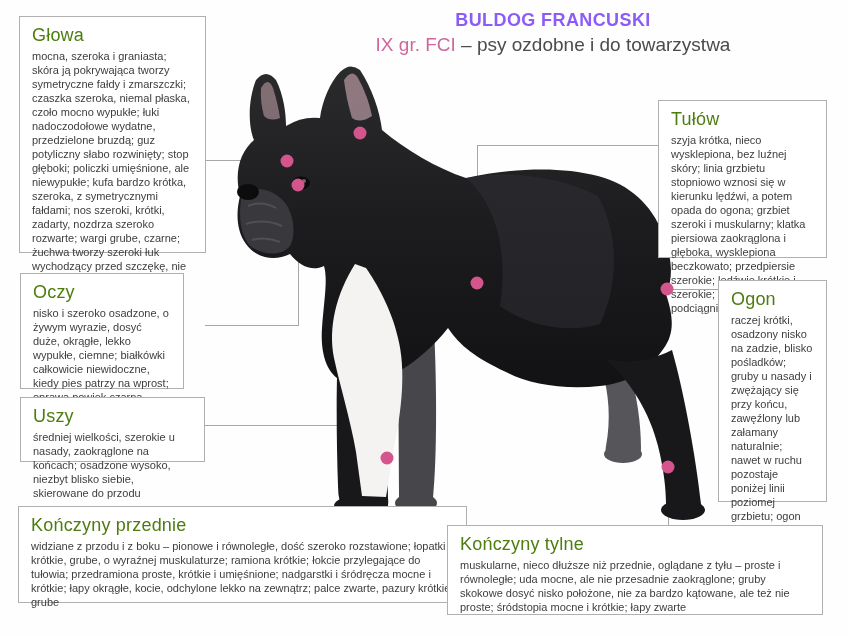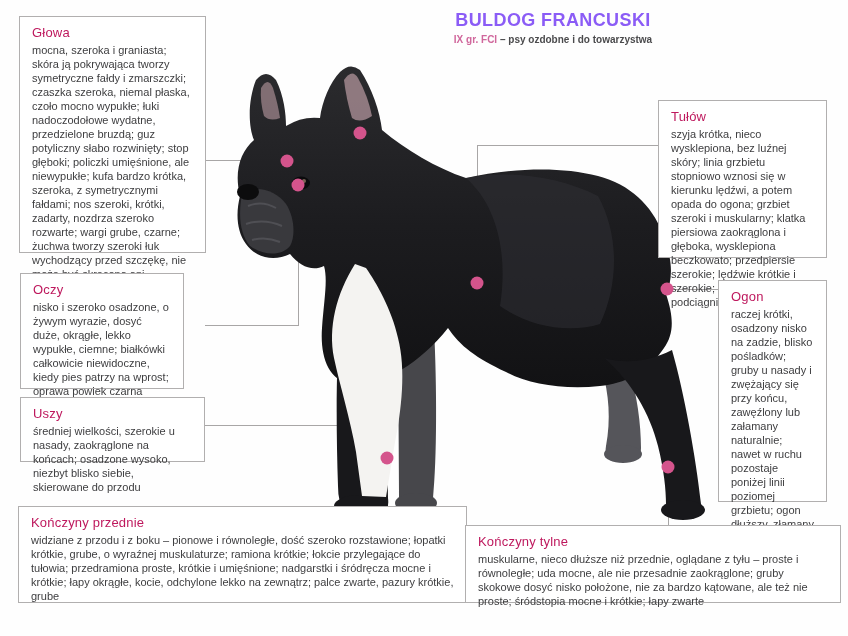--- a/index.html
+++ b/index.html
@@ -1,24 +1,24 @@
 <!DOCTYPE html>
 <html><head>
 <meta charset="utf-8">
 <style>
   html,body{margin:0;padding:0;background:#ffffff;}
   .canvas{position:relative;width:848px;height:636px;background:#fefefe;
           font-family:"Liberation Sans",sans-serif;overflow:hidden;}
   .title-block{position:absolute;left:353px;top:10px;width:400px;text-align:center;z-index:4;}
   .title-block h1{margin:0;font-size:18px;font-weight:700;letter-spacing:.4px;color:#8b5cf6;}
-  .subtitle{margin:3px 0 0;font-size:10px;font-weight:700;color:#4b4b4d;}
+  .subtitle{margin:3px 0 0;font-size:19px;font-weight:400;color:#4b4b4d;}
   .subtitle .hl{color:#d0679c;}
   .box{position:absolute;background:#ffffff;border:1px solid #b1afaf;box-sizing:border-box;
        padding:8px 12px 6px;z-index:4;}
-  .box h2{margin:0 0 4px;font-size:13px;font-weight:400;color:#be185d;letter-spacing:.2px;}
+  .box h2{margin:0 0 4px;font-size:18px;font-weight:400;color:#4d7c0f;letter-spacing:.2px;}
   .box p{margin:0;font-size:11px;line-height:1.27;color:#3d3d3f;}
   .line{position:absolute;background:#a8a6a6;z-index:1;}
   .dot{position:absolute;width:13px;height:13px;border-radius:50%;background:#d4548c;
        transform:translate(-50%,-50%);z-index:5;}
   .dog{position:absolute;left:228px;top:66px;z-index:2;}
 </style>
 </head>
 <body>
 
 <div class="canvas">
@@ -145,18 +145,18 @@
   <section class="box" style="left:658px;top:100px;width:169px;height:158px">
     <h2>Tułów</h2>
     <p>szyja krótka, nieco wysklepiona, bez luźnej skóry; linia grzbietu stopniowo wznosi się w kierunku lędźwi, a potem opada do ogona; grzbiet szeroki i muskularny; klatka piersiowa zaokrąglona i głęboka, wysklepiona beczkowato; przedpiersie szerokie; lędźwie krótkie i szerokie; zad skośny; brzuch podciągnięty</p>
   </section>
 
   <section class="box" style="left:718px;top:280px;width:109px;height:222px">
     <h2>Ogon</h2>
     <p>raczej krótki, osadzony nisko na zadzie, blisko pośladków; gruby u nasady i zwężający się przy końcu, zawęźlony lub załamany naturalnie; nawet w ruchu pozostaje poniżej linii poziomej grzbietu; ogon dłuższy, złamany i cienki jest dopuszczalny, lecz niepożądany</p>
   </section>
 
-  <section class="box" style="left:465px;top:525px;width:376px;height:78px">
+  <section class="box" style="left:447px;top:525px;width:376px;height:90px">
     <h2>Kończyny tylne</h2>
     <p>muskularne, nieco dłuższe niż przednie, oglądane z tyłu – proste i równoległe; uda mocne, ale nie przesadnie zaokrąglone; gruby skokowe dosyć nisko położone, nie za bardzo kątowane, ale też nie proste; śródstopia mocne i krótkie; łapy zwarte</p>
   </section>
 
 </div>
 
 </body></html>

